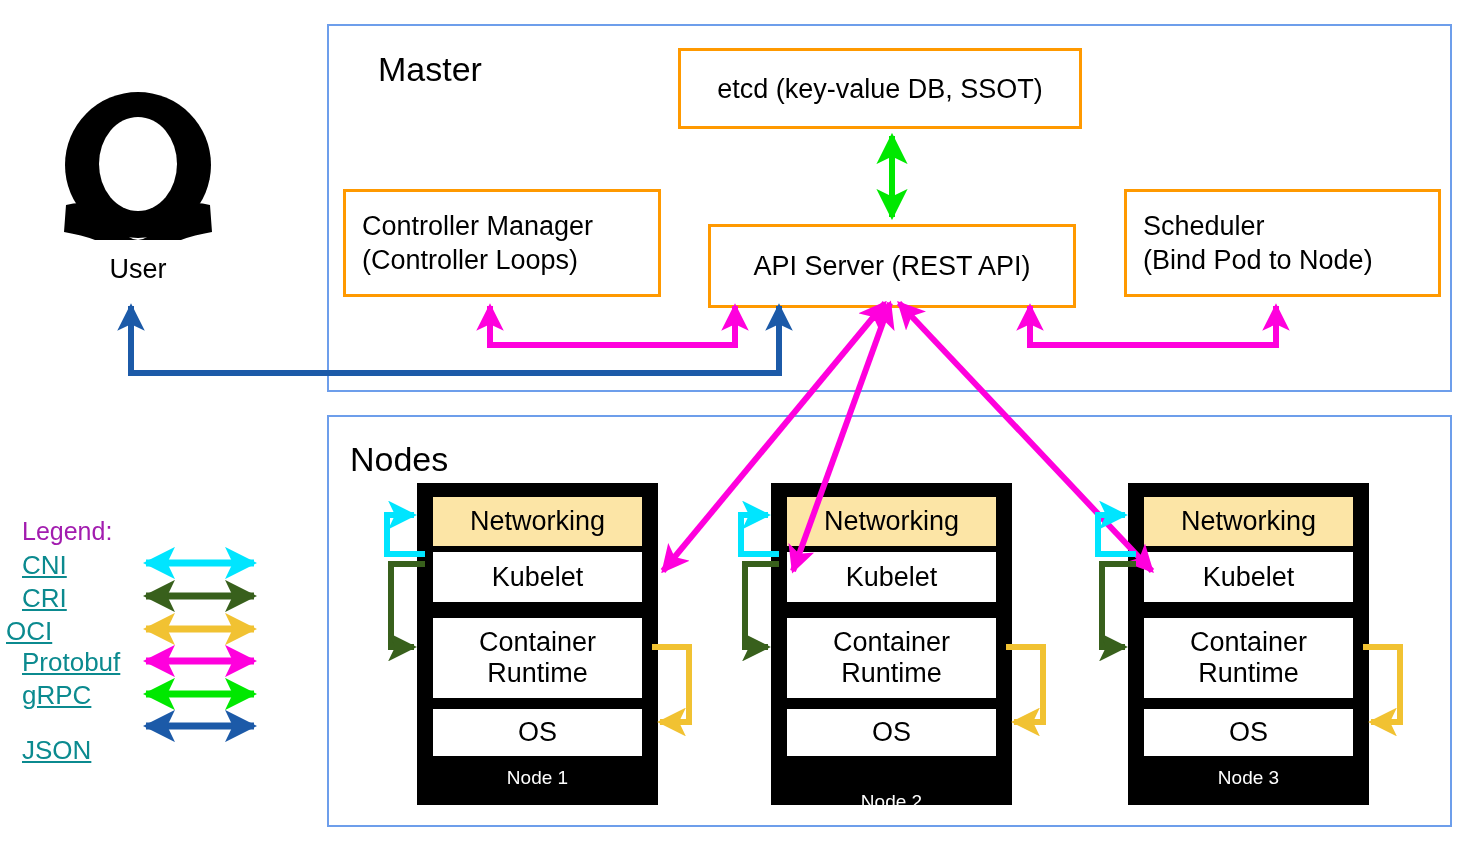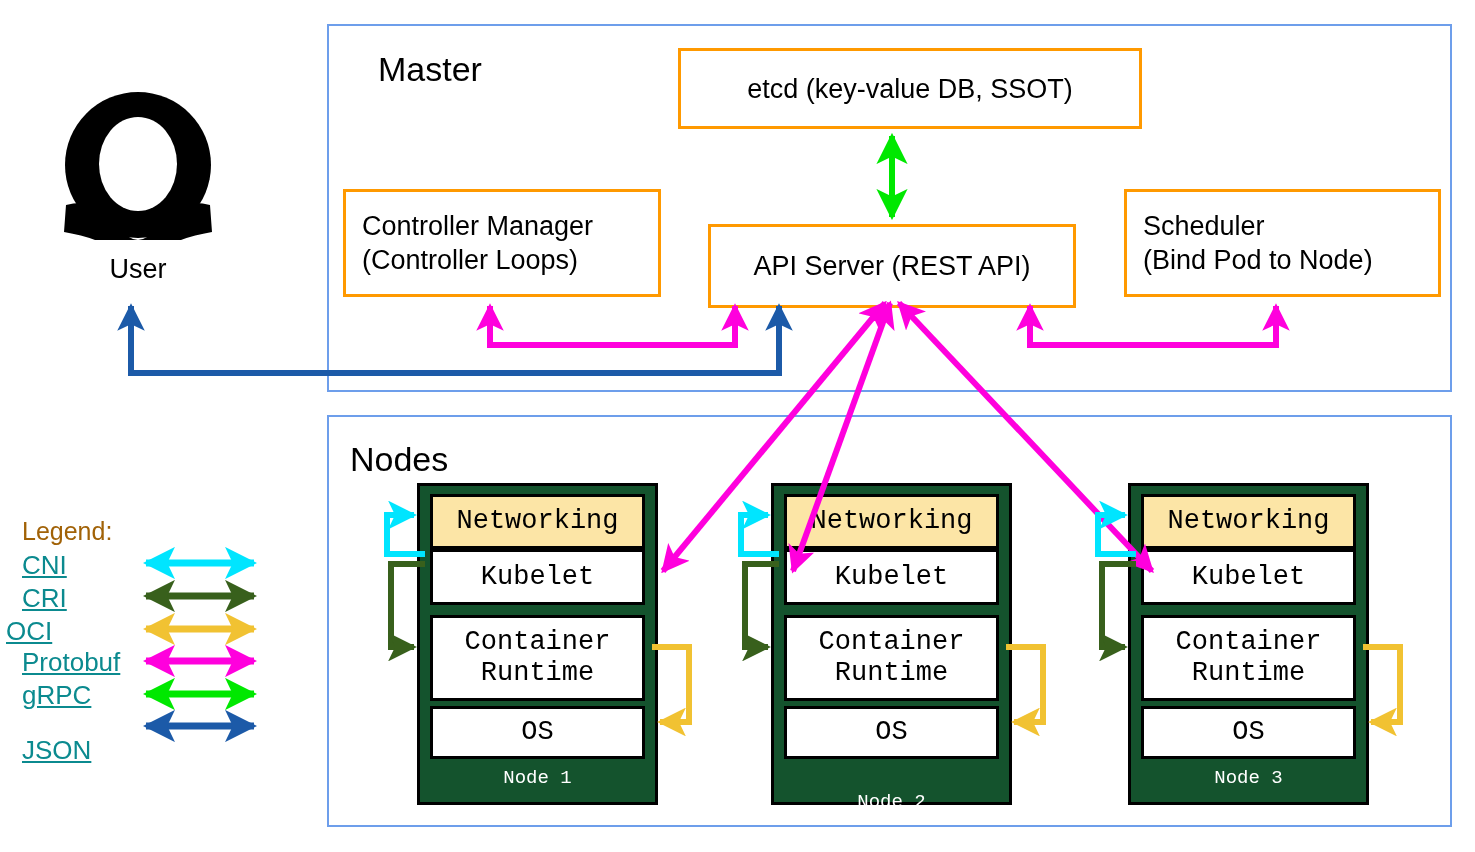--- a/index.html
+++ b/index.html
@@ -12,30 +12,30 @@
   .group-title{position:absolute;font-size:34px;line-height:34px;color:#000;white-space:nowrap;}
 
   
   .obox{position:absolute;border:3px solid #ff9900;background:#fff;box-sizing:border-box;
         display:flex;align-items:center;font-size:27px;line-height:34px;color:#000;}
   .obox.center{justify-content:center;text-align:center;}
   .obox.left{justify-content:flex-start;padding-left:16px;text-align:left;}
   .obox .l2{white-space:pre-line;}
 
   
-  .node{position:absolute;background:#14532d;border:3px solid #000;box-sizing:border-box;font-family:Liberation Mono, monospace;}
+  .node{position:absolute;background:#000000;border:3px solid #000;box-sizing:border-box;}
   .nrow{position:absolute;left:10px;right:10px;border:3px solid #000;background:#fff;
         box-sizing:border-box;display:flex;align-items:center;justify-content:center;
         text-align:center;font-size:27px;line-height:31px;color:#000;}
   .nrow.net{background:#fce5a6;}
   .nlabel{position:absolute;left:0;right:0;text-align:center;color:#ffffff;
           font-size:19px;line-height:22px;}
 
   
-  .legend-title{position:absolute;font-size:25px;line-height:25px;color:#a16207;white-space:nowrap;text-align:right;}
+  .legend-title{position:absolute;font-size:25px;line-height:25px;color:#a21caf;white-space:nowrap;text-align:right;}
   .legend-term{position:absolute;font-size:26px;line-height:28px;color:#0b8a8f;
                text-decoration:underline;white-space:nowrap;}
 
   
   .user-label{position:absolute;font-size:27px;line-height:30px;color:#000;
               text-align:center;white-space:nowrap;}
 
   svg.ov{position:absolute;left:0;top:0;width:1475px;height:852px;overflow:visible;
          pointer-events:none;}
 </style>
@@ -55,21 +55,21 @@
       <circle cx="138" cy="165" r="73" fill="#000"></circle>
       <path d="M 66 205 Q 100 196 120 228 Q 138 252 156 228 Q 176 196 210 205
                L 212 232 Q 176 238 160 252 L 116 252 Q 100 238 64 232 Z" fill="#000"></path>
     </g>
   </svg>
   <div class="user-label" style="left:60px;top:254px;width:156px;">User</div>
 
   <div class="group" style="left:327px;top:24px;width:1125px;height:368px;"></div>
   <div class="group-title" style="left:350px;top:52px;margin-left:28px;">Master</div>
 
-  <div class="obox center" style="left:678px;top:48px;width:464px;height:81px;">
+  <div class="obox center" style="left:678px;top:48px;width:404px;height:81px;">
     <span>etcd (key-value DB, SSOT)</span>
   </div>
 
   <div class="obox left" style="left:343px;top:189px;width:318px;height:108px;">
     <span class="l2">Controller Manager
 (Controller Loops)</span>
   </div>
 
   <div class="obox center" style="left:708px;top:224px;width:368px;height:84px;justify-content:center;">
     <span>API Server (REST API)</span>

